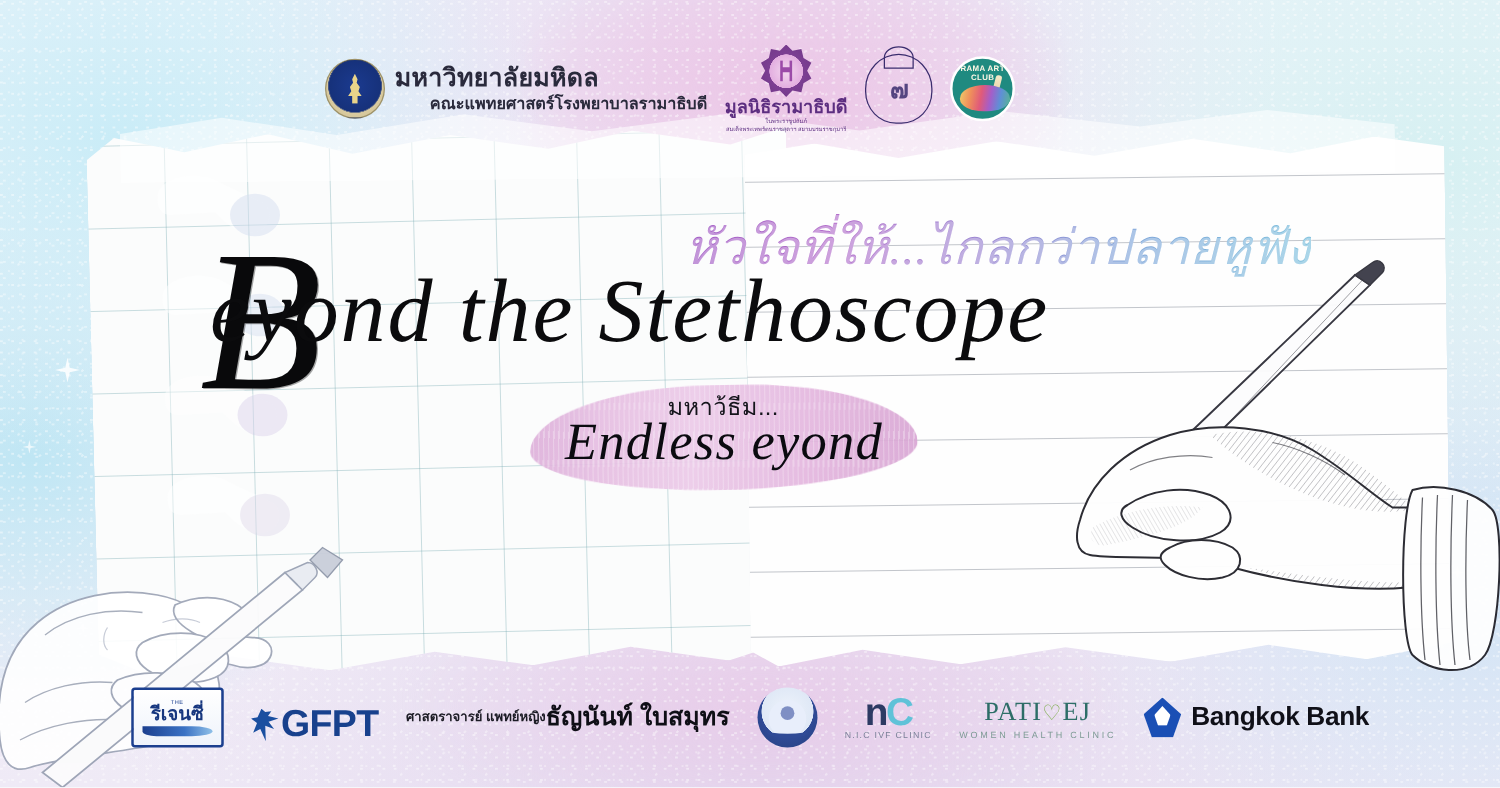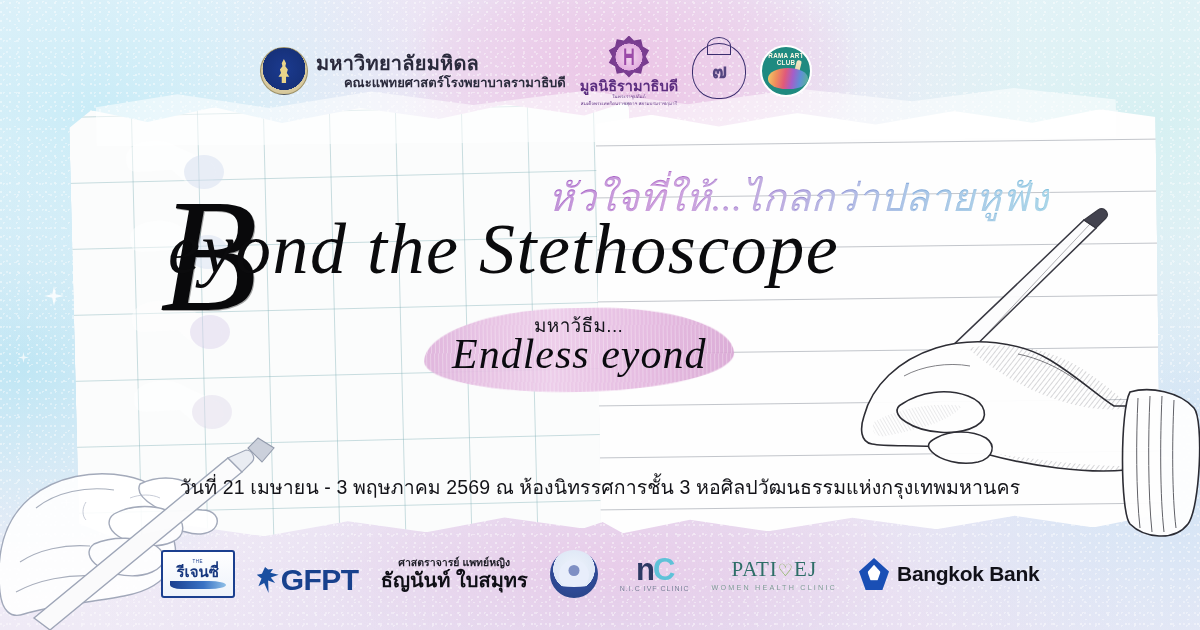--- a/index.html
+++ b/index.html
@@ -344,21 +344,21 @@
   }
 
   .sp-gfpt { display: flex; align-items: center; gap: 2px; margin-top: 12px; }
   .sp-gfpt .bird {
     width: 22px; height: 26px;
     background: #1a4fa0;
     clip-path: polygon(38% 0%, 52% 10%, 74% 8%, 62% 22%, 100% 30%, 64% 40%, 84% 62%, 52% 52%, 54% 100%, 34% 62%, 8% 74%, 22% 44%, 0% 30%, 24% 26%);
   }
   .sp-gfpt .gfpt-text { font-size: 30px; font-weight: 700; color: #18418d; letter-spacing: -.5px; line-height: 1; }
 
-  .sp-doctor { display: flex; flex-direction: column; align-items: center; line-height: 1.15; }
+  .sp-doctor { display: flex; align-items: center; line-height: 1.15; }
   .sp-doctor .dr-title { font-size: 10.5px; font-weight: 700; color: #1b1b24; }
   .sp-doctor .dr-name { font-size: 20px; font-weight: 700; color: #0f0f16; }
 
   .sp-circle {
     width: 48px; height: 48px; border-radius: 50%;
     background: radial-gradient(circle at 50% 40%, #eef3fb 0%, #dfe8f6 55%, #2f4a96 56%, #25407f 100%);
     position: relative; overflow: hidden;
   }
   .sp-circle .inner {
     position: absolute; left: 50%; top: 52%; transform: translate(-50%,-50%);
@@ -562,21 +562,20 @@
   </div>
 
   <div class="tagline-thai">หัวใจที่ให้...ไกลกว่าปลายหูฟัง</div>
   <div class="title-drop-b">B</div>
   <div class="title-main">eyond the Stethoscope</div>
 
   <div class="brush-stroke"></div>
   <div class="subtheme-thai">มหาว้ธีม...</div>
   <div class="endless-giving">Endless eyond</div>
 
-  <div class="date-line">วันที่ 21 เมษายน - 3 พฤษภาคม 2569 ณ ห้องนิทรรศการชั้น 3 หอศิลปวัฒนธรรมแห่งกรุงเทพมหานคร</div>
 
   <div class="sponsor-row">
 
     <div class="sp">
       <div class="sp-regency">
         <div class="rg-top">THE</div>
         <div class="rg-main">รีเจนซี่</div>
         <div class="rg-swoosh"></div>
       </div>
     </div>

